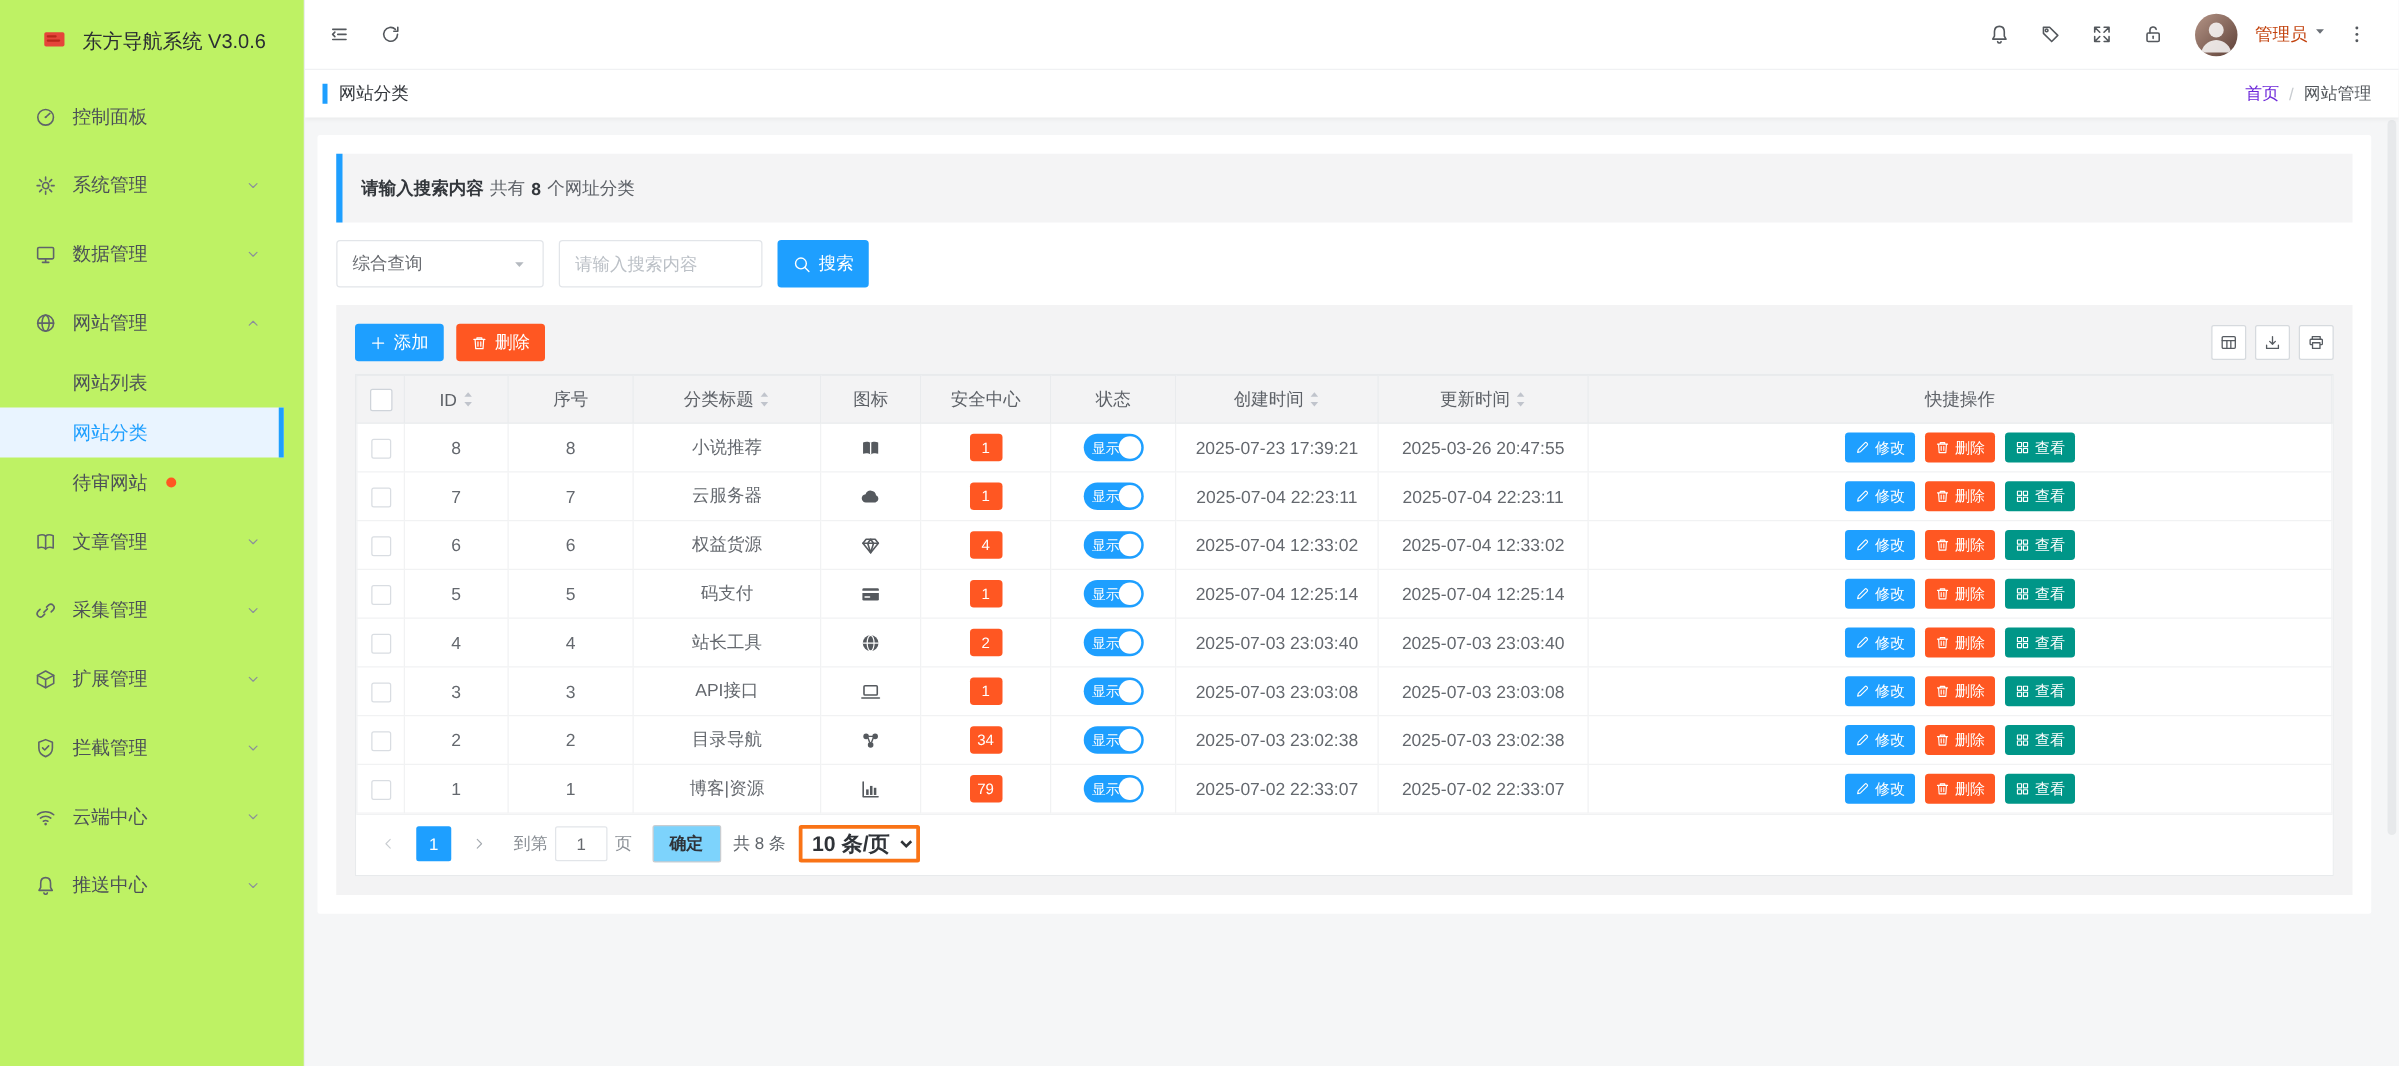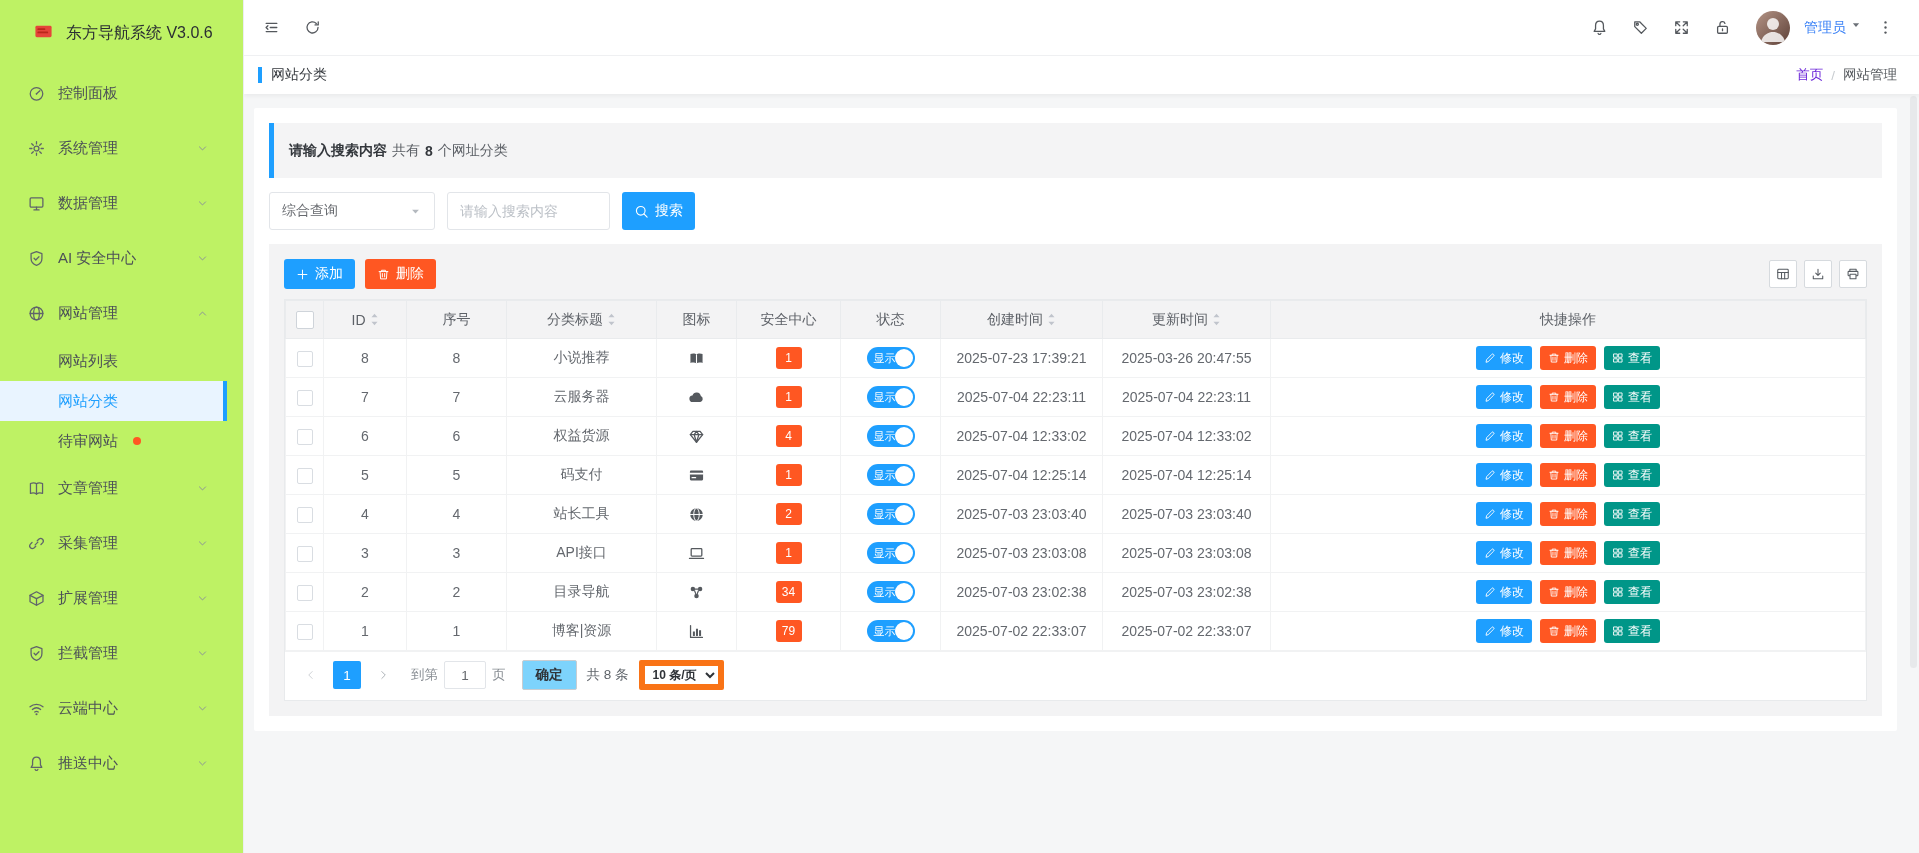--- a/index.html
+++ b/index.html
@@ -17,21 +17,21 @@
 .sub-item.active{background:#e9f4ff;color:#1e9fff;border-right:4px solid #1e9fff}
 .dot{width:8px;height:8px;border-radius:50%;background:#ff5722;margin-left:15px}
 
 .main{flex:1;display:flex;flex-direction:column;min-width:0}
 .topbar{height:56px;background:#fff;border-bottom:1px solid #f0f1f3;display:flex;align-items:center;padding:0 16px 0 10px}
 .tb-left{display:flex;align-items:center;gap:6px}
 .tb-right{margin-left:auto;display:flex;align-items:center;gap:6px}
 .tb-btn{padding:9px;display:flex;align-items:center;cursor:pointer;color:#54585d}
 .tb-btn .ic{width:17px;height:17px}
 .avatar{width:34px;height:34px;border-radius:50%;overflow:hidden;background:linear-gradient(135deg,#b49486,#5d4037);display:inline-block;margin:0 8px 0 10px;cursor:pointer;flex-shrink:0}
-.user-name{display:flex;align-items:flex-start;gap:4px;font-size:14px;color:#3b82f6;cursor:pointer}
+.user-name{display:flex;align-items:flex-start;gap:4px;font-size:14px;color:#c2410c;cursor:pointer}
 .user-name .ic{width:12px;height:12px;color:#6b7077}
 
 .crumb-bar{height:38px;background:#fff;display:flex;align-items:center;padding:0 22px 0 14px;box-shadow:0 2px 4px rgba(0,0,0,.05);position:relative;z-index:3}
 .page-label{display:flex;align-items:center;gap:9px;font-size:14px;color:#33373c}
 .blue-bar{width:4px;height:16px;background:#1e9fff}
 .crumbs{margin-left:auto;font-size:13.5px;display:flex;gap:8px;align-items:center}
 .crumb-home{color:#6d28d9;cursor:pointer}
 .crumb-sep{color:#c8ccd0}
 .crumb-cur{color:#54585d}
 
@@ -76,21 +76,21 @@
 .pager{display:flex;align-items:center;background:#fff;padding:8px 12px 10px;border-top:1px solid #f1f2f3}
 .pg-item{min-width:28px;height:28px;display:flex;align-items:center;justify-content:center;font-size:13.5px;margin-right:8px;cursor:pointer}
 .pg-item .ic{width:12px;height:12px}
 .pg-prev{color:#c9cdd1}
 .pg-cur{background:#1e9fff;color:#fff;border-radius:2px}
 .pg-next{color:#a5aab0}
 .goto-text{color:#8a8f95;font-size:13.5px;margin:0 6px}
 .goto-input{width:42px;height:28px;border:1px solid #e2e5e9;border-radius:2px;text-align:center;font-size:13.5px;color:#66696e;font-family:inherit;outline:none}
 .confirm-btn{height:30px;padding:0 13px;margin:0 10px;background:#7dd3fc;border:1px solid #c9cdd1;border-radius:2px;font-weight:bold;font-size:13.5px;color:#2f3338;font-family:inherit;cursor:pointer}
 .total{color:#5f646a;font-size:13.5px;margin-right:10px}
-.page-size{height:30px;border:6px solid #f97316;border-radius:2px;background:#fff;font-size:12px;font-weight:bold;color:#2f3338;font-family:inherit;padding:0 4px;cursor:pointer}
+.page-size{height:30px;border:3px solid #f97316;border-radius:2px;background:#fff;font-size:17px;font-weight:bold;color:#2f3338;font-family:inherit;padding:0 4px;cursor:pointer}
 .scrollbar{position:absolute;right:2px;top:96px;width:7px;height:572px;background:#e7e9eb;border-radius:4px}
 .ic{display:inline-block}
 </style>
 </head>
 <body>
 
 <div class="app">
 
   <aside class="sidebar">
     <div class="logo-row">
@@ -118,30 +118,20 @@
           <svg class="ic chev" viewBox="0 0 16 16" fill="none" stroke="currentColor" stroke-width="1.2" stroke-linecap="round" stroke-linejoin="round">
             <path d="M4.2 6 8 9.8 11.8 6"></path>
           </svg>
         </div>
         <div class="menu-item">
           <svg class="ic mi-ic" viewBox="0 0 16 16" fill="none" stroke="currentColor" stroke-width="1.2" stroke-linecap="round" stroke-linejoin="round">
             <rect x="2" y="2.8" width="12" height="8.6" rx="1"></rect>
             <path d="M5.6 14h4.8M8 11.4V14"></path>
           </svg>
           <span>数据管理</span>
-          <svg class="ic chev" viewBox="0 0 16 16" fill="none" stroke="currentColor" stroke-width="1.2" stroke-linecap="round" stroke-linejoin="round">
-            <path d="M4.2 6 8 9.8 11.8 6"></path>
-          </svg>
-        </div>
-        <div class="menu-item">
-          <svg class="ic mi-ic" viewBox="0 0 16 16" fill="none" stroke="currentColor" stroke-width="1.2" stroke-linecap="round" stroke-linejoin="round">
-            <path d="M8 1.6 13.1 3.5V7.9c0 3-2 5.4-5.1 6.5C4.9 13.3 2.9 10.9 2.9 7.9V3.5Z"></path>
-            <path d="M5.7 7.8l1.6 1.6 3-3.1"></path>
-          </svg>
-          <span>AI 安全中心</span>
           <svg class="ic chev" viewBox="0 0 16 16" fill="none" stroke="currentColor" stroke-width="1.2" stroke-linecap="round" stroke-linejoin="round">
             <path d="M4.2 6 8 9.8 11.8 6"></path>
           </svg>
         </div>
         <div class="menu-item">
           <svg class="ic mi-ic" viewBox="0 0 16 16" fill="none" stroke="currentColor" stroke-width="1.2" stroke-linecap="round" stroke-linejoin="round">
             <circle cx="8" cy="8" r="6"></circle>
             <ellipse cx="8" cy="8" rx="2.7" ry="6"></ellipse>
             <path d="M2 8h12"></path>
           </svg>

